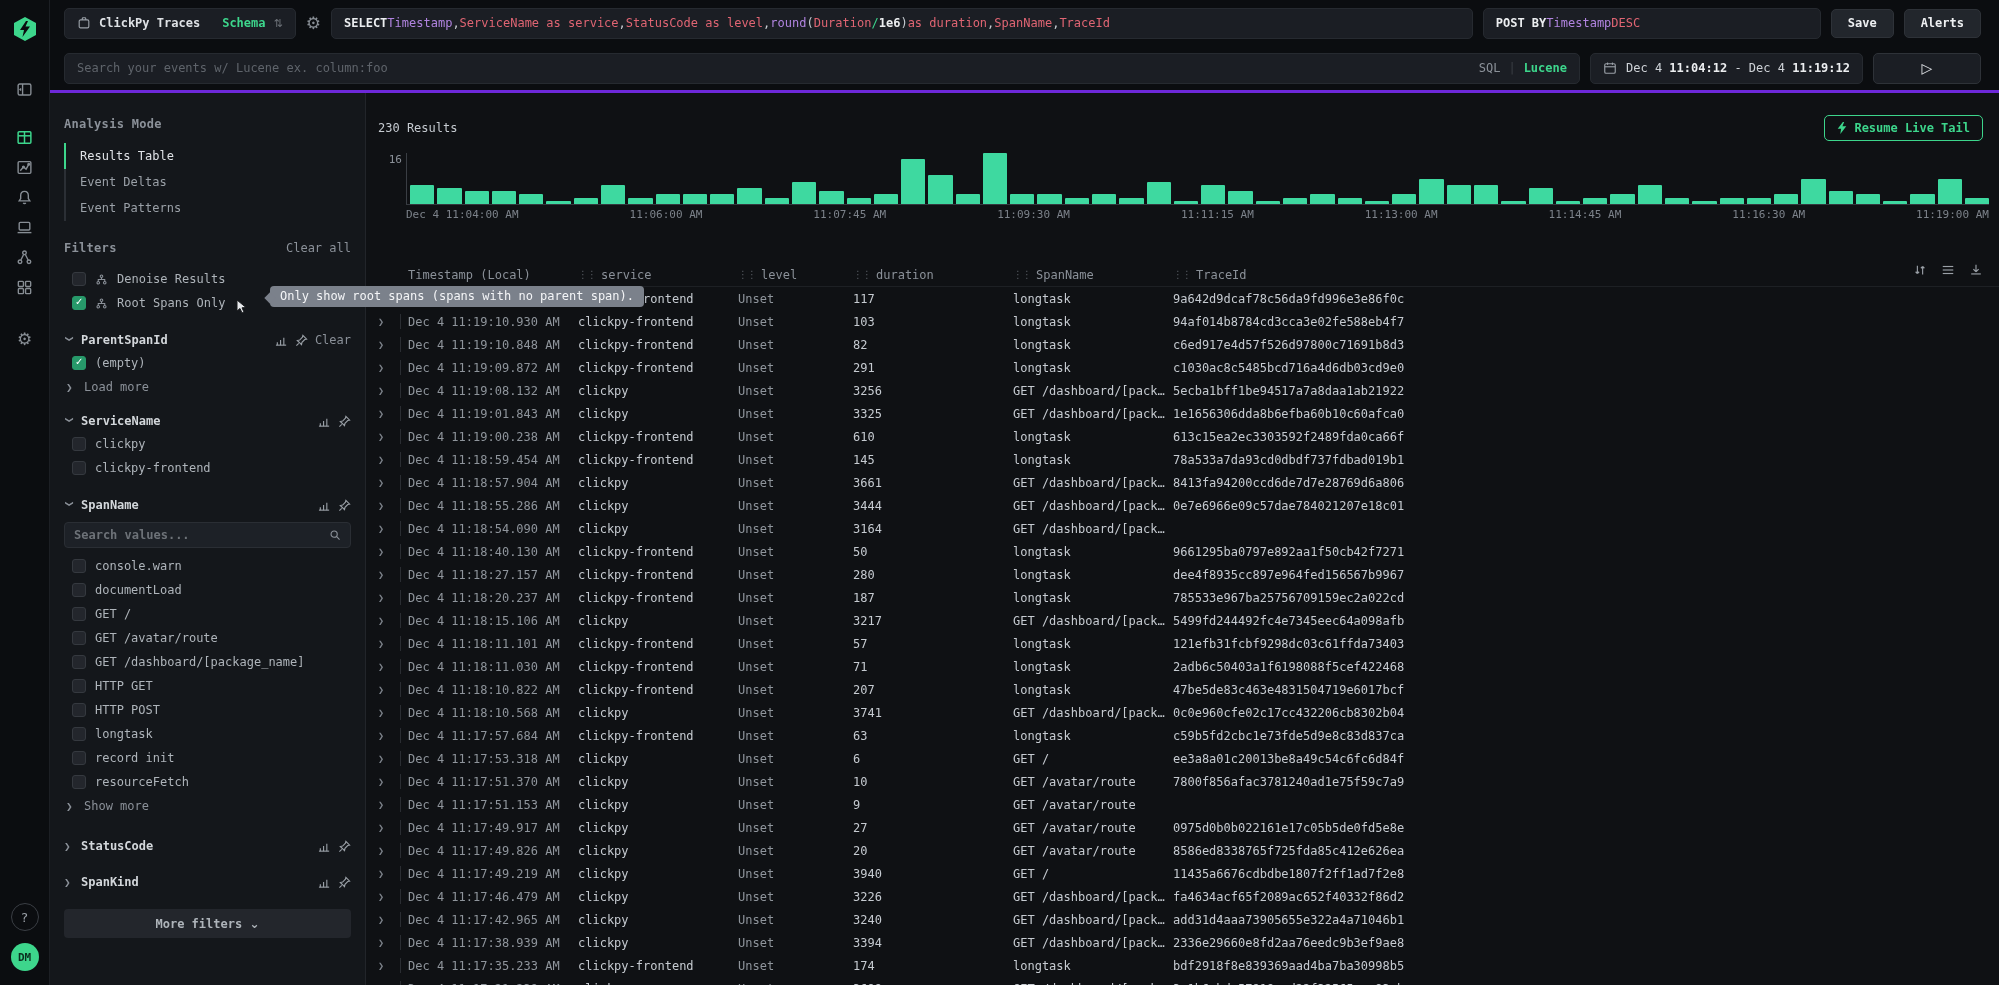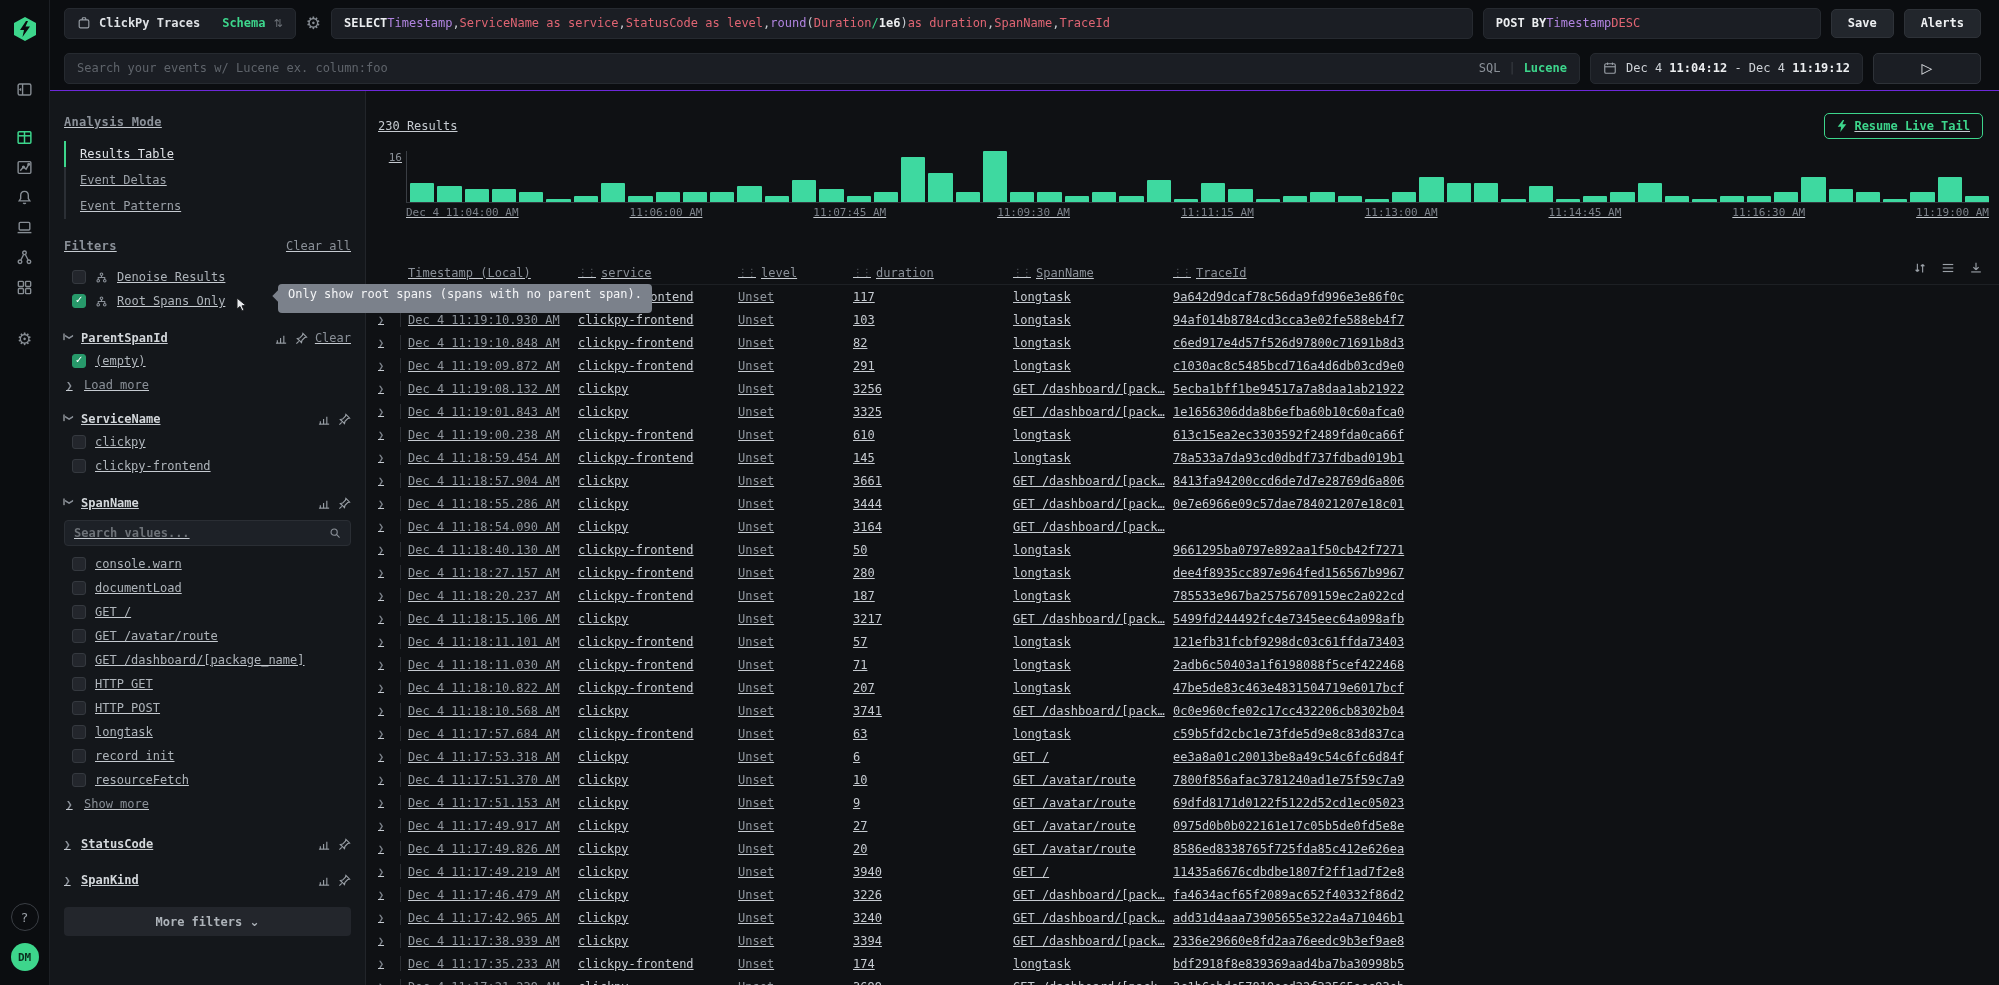--- a/index.html
+++ b/index.html
@@ -53,21 +53,21 @@
   .lang-toggle .sql { color:#8b9199; cursor:pointer; }
   .lang-toggle .div { color:#3a3e44; }
   .lang-toggle .lucene { color:#3dd68c; font-weight:bold; cursor:pointer; }
   .date-box { gap:9px; cursor:pointer; color:#cfd3d8; }
   .date-box b { color:#eceef0; }
   .play-btn { width:108px; height:31px; background:#1b1e24; border:1px solid #2e3238; border-radius:5px;
               color:#dfe2e6; display:flex; align-items:center; justify-content:center;
               font-family:"DejaVu Sans",sans-serif; font-size:14px; cursor:pointer; }
 
   
-  .content { flex:1; display:flex; border-top:1px solid #6d28d9; min-height:0; position:relative;text-decoration:underline; }
+  .content { flex:1; display:flex; border-top:3px solid #6d28d9; min-height:0; position:relative; }
 
   
   .fpanel { width:316px; flex-shrink:0; background:#14171b; border-right:1px solid #22252a;
             padding:24px 14px 0 14px; overflow:hidden; }
   .sec-title { color:#8b9199; font-weight:bold; letter-spacing:.3px; margin-bottom:12px; }
   .amode { margin-bottom:20px; }
   .amode-item { border-left:2px solid #2b2f35; padding:6px 0 6px 14px; color:#9aa0a7; cursor:pointer; }
   .amode-item.active { border-left-color:#3dd68c; color:#dfe2e6; }
   .filters-head { display:flex; justify-content:space-between; align-items:center; margin-bottom:12px; }
   .clear-link { color:#8b9199; cursor:pointer; }
@@ -133,22 +133,22 @@
   .trow .rsep { width:1px; height:15px; background:#2a2d32; margin-right:7px; flex-shrink:0; }
   .cell { overflow:hidden; white-space:nowrap; text-overflow:clip; }
   .cell.ts { width:170px; color:#8f959c; flex-shrink:0; }
   .cell.service { width:160px; color:#c6cbd1; flex-shrink:0; }
   .cell.level { width:115px; color:#8f959c; flex-shrink:0; }
   .cell.duration { width:160px; color:#c6cbd1; flex-shrink:0; }
   .cell.span { width:160px; color:#c6cbd1; flex-shrink:0; }
   .cell.trace { flex:1; min-width:0; color:#c6cbd1; }
 
   
-  .tooltip { position:absolute; left:228px; top:193px; background:#7b818b; color:#f4f5f7;
-             border-radius:4px; padding:3px 10px 12px; white-space:nowrap; z-index:50; }
+  .tooltip { position:absolute; left:220px; top:193px; background:#7b818b; color:#f4f5f7;
+             border-radius:4px; padding:3px 10px 4px; white-space:nowrap; z-index:50; }
   .tooltip::before { content:""; position:absolute; left:-4px; top:8px; width:8px; height:8px;
                      background:#7b818b; transform:rotate(45deg); }
   .cursor { position:absolute; left:186px; top:206px; z-index:60; }
 </style>
 </head>
 <body>
 
 <div class="app">
 
   <aside class="rail">
@@ -928,21 +928,20 @@
               </div>
 
               <div class="trow">
                 <span class="rchev">❯</span>
                 <span class="rsep"></span>
                 <span class="cell ts">Dec 4 11:17:51.153 AM</span>
                 <span class="cell service">clickpy</span>
                 <span class="cell level">Unset</span>
                 <span class="cell duration">9</span>
                 <span class="cell span">GET /avatar/route</span>
-                <span class="cell trace">69dfd8171d0122f5122d52cd1ec05023</span>
               </div>
 
               <div class="trow">
                 <span class="rchev">❯</span>
                 <span class="rsep"></span>
                 <span class="cell ts">Dec 4 11:17:49.917 AM</span>
                 <span class="cell service">clickpy</span>
                 <span class="cell level">Unset</span>
                 <span class="cell duration">27</span>
                 <span class="cell span">GET /avatar/route</span>

